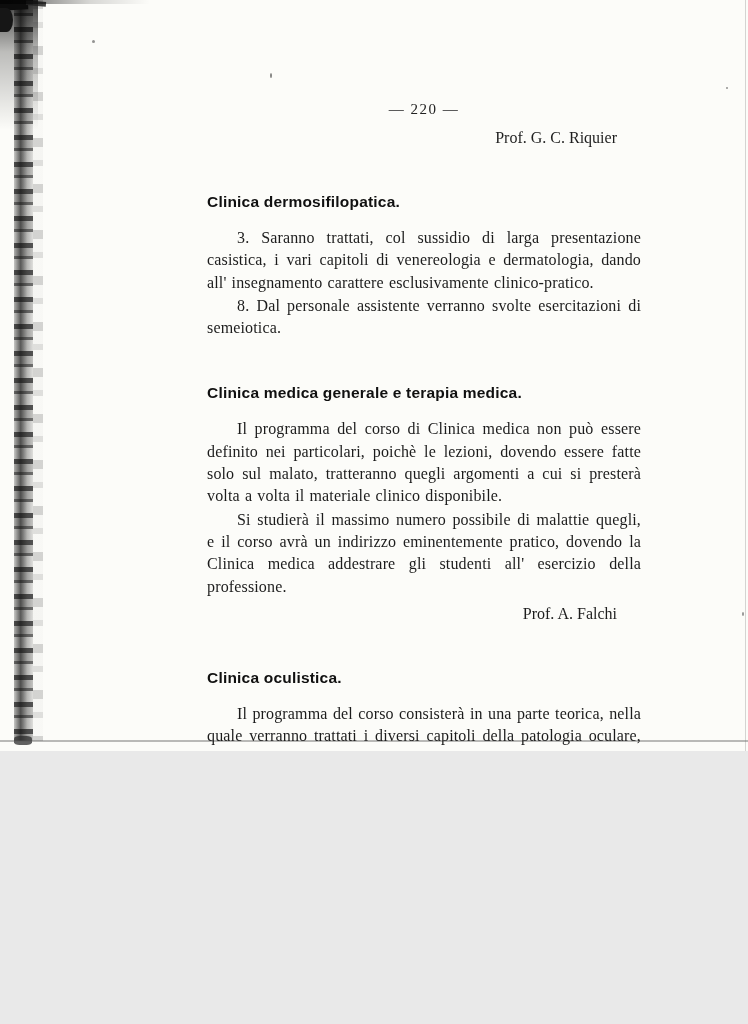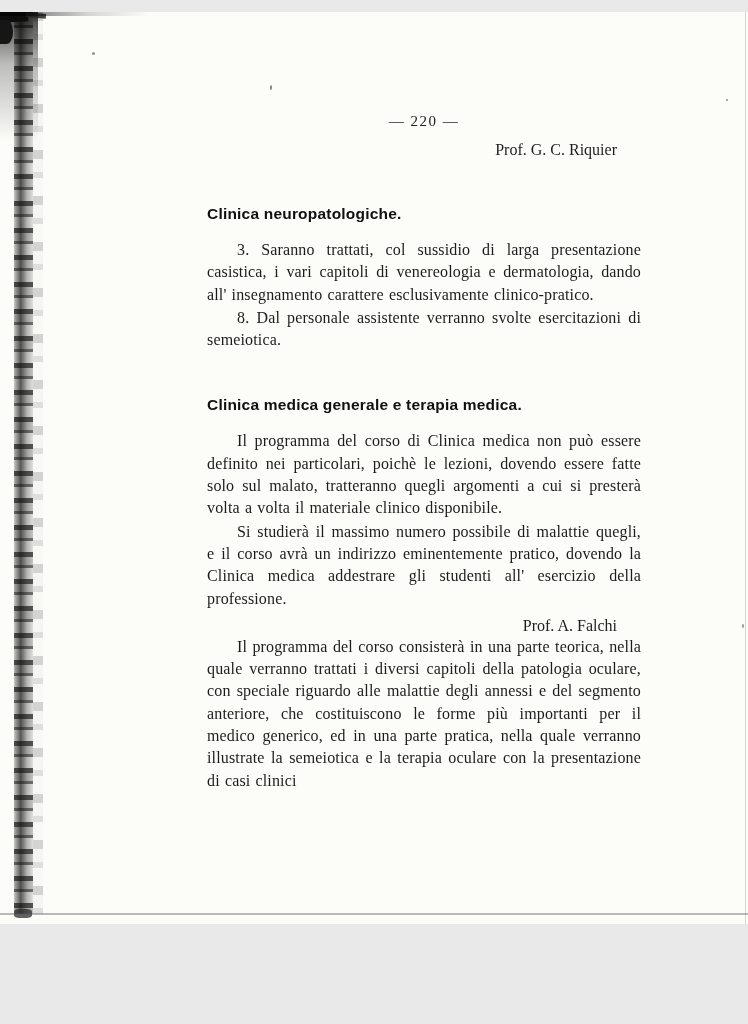--- a/index.html
+++ b/index.html
@@ -3,22 +3,22 @@
 <meta charset="utf-8">
 <style>
   html, body {
     margin: 0;
     padding: 0;
     background: #e9e9e9;
   }
   .page {
     position: relative;
     width: 748px;
-    height: 912px;
-    margin: 12px auto;
+    height: 751px;
+    margin: 0 auto;
     background: #fcfcf9;
     overflow: hidden;
     font-family: "Liberation Serif", serif;
     color: #1c1c1c;
   }
 
   
   .binding-edge {
     position: absolute;
     left: 14px; top: 0; bottom: 10px; width: 19px;
@@ -136,30 +136,31 @@
 
   <main class="content">
 
     <div class="page-number">— 220 —</div>
 
     <section>
       <p class="signature">Prof. G. C. Riquier</p>
     </section>
 
     <section>
-      <h2 class="heading">Clinica neuropatologiche.</h2>
+      <h2 class="heading">Clinica dermosifilopatica.</h2>
       <p class="para">3. Saranno trattati, col sussidio di larga presentazione casistica, i vari capitoli di venereologia e dermatologia, dando all' insegnamento carattere esclusivamente clinico-pratico.</p>
       <p class="para">8. Dal personale assistente verranno svolte esercitazioni di semeiotica.</p>
     </section>
 
     <section>
       <h2 class="heading">Clinica medica generale e terapia medica.</h2>
       <p class="para">Il programma del corso di Clinica medica non può essere definito nei particolari, poichè le lezioni, dovendo essere fatte solo sul malato, tratteranno quegli argomenti a cui si presterà volta a volta il materiale clinico disponibile.</p>
       <p class="para">Si studierà il massimo numero possibile di malattie quegli, e il corso avrà un indirizzo eminentemente pratico, dovendo la Clinica medica addestrare gli studenti all' esercizio della professione.</p>
       <p class="signature">Prof. A. Falchi</p>
     </section>
 
     <section>
+      <h2 class="heading">Clinica oculistica.</h2>
       <p class="para">Il programma del corso consisterà in una parte teorica, nella quale verranno trattati i diversi capitoli della patologia oculare, con speciale riguardo alle malattie degli annessi e del segmento anteriore, che costituiscono le forme più importanti per il medico generico, ed in una parte pratica, nella quale verranno illustrate la semeiotica e la terapia oculare con la presentazione di casi clinici</p>
     </section>
 
   </main>
 </div>
 
 </body></html>

